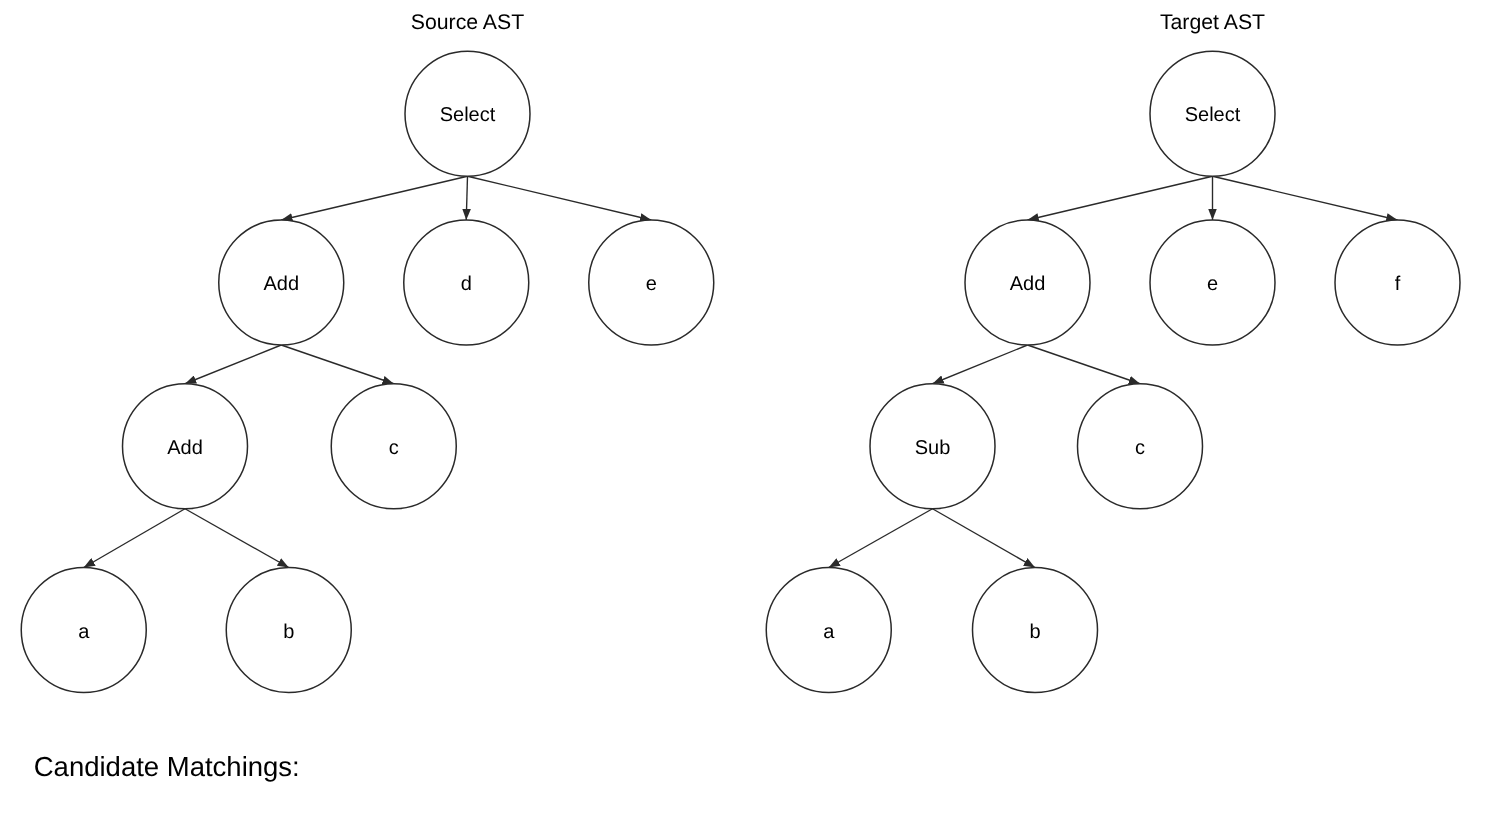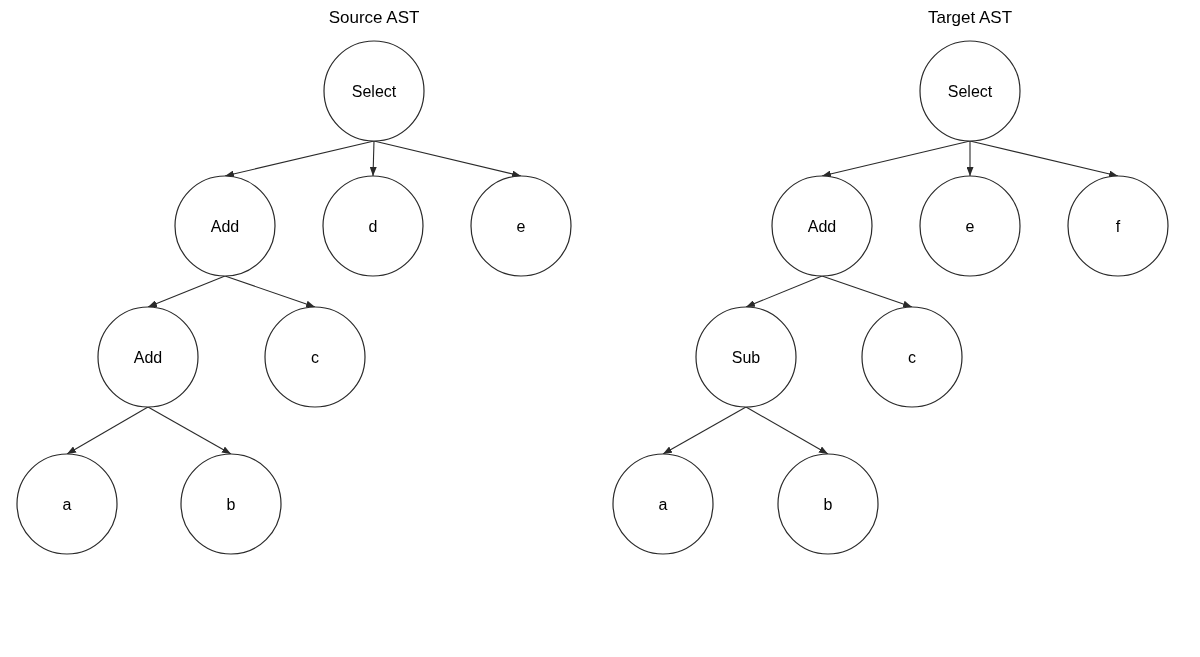--- a/index.html
+++ b/index.html
@@ -115,13 +115,14 @@
         <text x="746" y="363" class="node-label">Sub</text>
         <circle cx="912" cy="357" r="50" class="node-circle"></circle>
         <text x="912" y="363" class="node-label">c</text>
         <circle cx="663" cy="504" r="50" class="node-circle"></circle>
         <text x="663" y="510" class="node-label">a</text>
         <circle cx="828" cy="504" r="50" class="node-circle"></circle>
         <text x="828" y="510" class="node-label">b</text>
         <text x="970" y="23" class="tree-title">Target AST</text>
       </g>
     </svg>
+  <div class="footer-heading">Candidate Matchings:</div>
 </div>
 
 </body></html>

